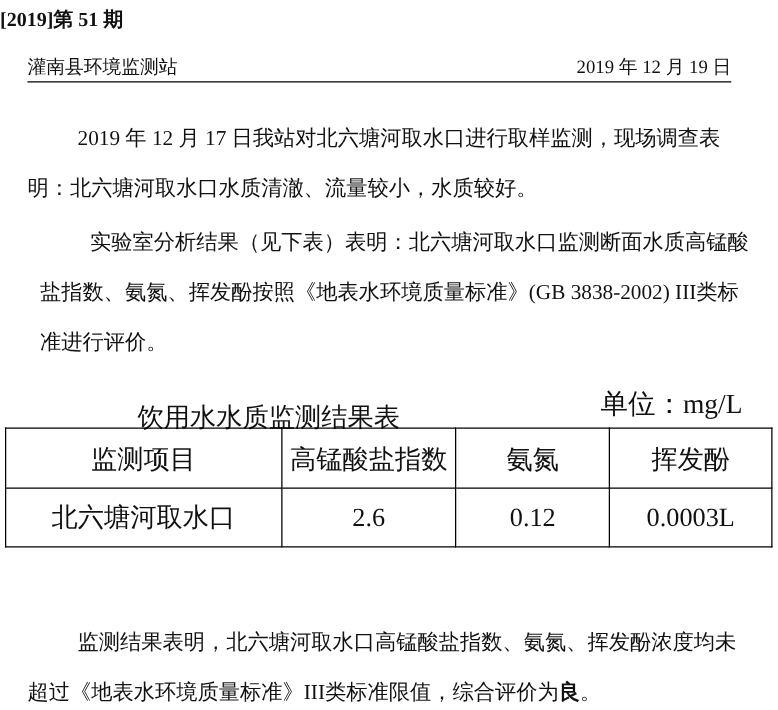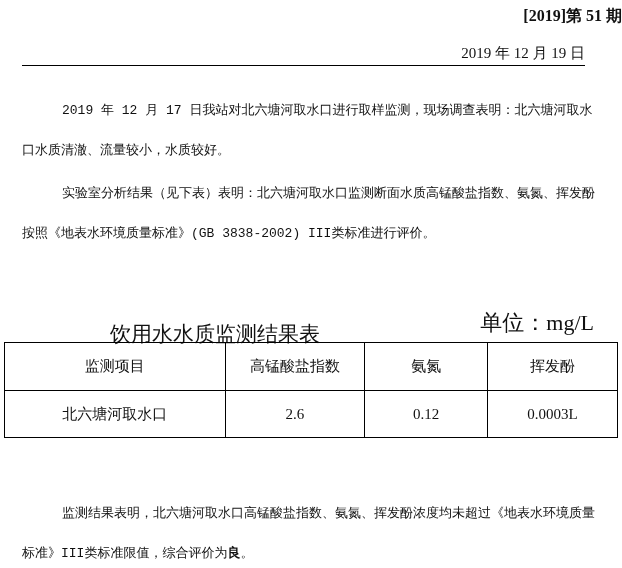--- a/index.html
+++ b/index.html
@@ -1,46 +1,47 @@
 <!DOCTYPE html>
 <html><head>
 <meta charset="utf-8">
 <style>
   html, body { margin:0; padding:0; background:#ffffff; }
   body { width:622px; height:568px; position:relative; overflow:hidden;
          font-family:"DejaVu Serif","Liberation Serif",serif; color:#111; }
-  .issue { position:absolute; top:6px; left:0; width:622px; text-align:right;
+  .issue { position:absolute; top:6px; left:0; width:622px; text-align:left;
            font-family:"Liberation Serif",serif; font-weight:bold; font-size:16px; }
   .header-line { position:absolute; top:44px; left:22px; width:563px; height:21px;
                  border-bottom:1.5px solid #000; font-family:"Liberation Serif",serif; font-size:15px; }
   .header-line .org { position:absolute; left:0; bottom:2px; }
   .header-line .date { position:absolute; right:0; bottom:2px; }
-  .para { position:absolute; left:22px; width:575px; font-size:13px; line-height:40px;
-          font-family:Liberation Mono, monospace; }
+  .para { position:absolute; left:22px; width:575px; font-size:17px; line-height:40px;
+          font-family:Liberation Serif, serif; }
   .p1 { top:91px; }
-  .p2 { top:174px; }
+  .p2 { top:174px;margin-left:10px; }
   .p3 { top:494px; }
   .indent { display:inline-block; width:40px; }
   .tcap { position:absolute; top:320px; left:110px; font-size:21px; font-family:Liberation Mono, monospace; }
   .unit { position:absolute; top:308px; right:28px; font-size:22px; font-family:"Liberation Serif",serif; }
   table { position:absolute; top:342px; left:4px; width:614px; border-collapse:collapse;
-          font-family:"Liberation Serif",serif; font-size:15px; }
+          font-family:"Liberation Serif",serif; font-size:21px; }
   td { border:1px solid #000; text-align:center; padding:0; }
   tr.r1 td { height:47px; }
   tr.r2 td { height:46px; }
   tr.r3 td { height:49px; line-height:22px; }
   .c1 { width:220px; } .c2 { width:139px; } .c3 { width:122px; } .c4 { width:129px; }
   b.good { font-weight:bold; }
 </style>
 </head>
 <body>
 
 <div class="issue">[2019]第 51 期</div>
 
 <div class="header-line">
+  <span class="org">灌南县环境监测站</span>
   <span class="date">2019 年 12 月 19 日</span>
 </div>
 
 <div class="para p1"><span class="indent"></span><span>2019 年 12 月 17 日我站对北六塘河取水口进行取样监测，现场调查表明：北六塘河取水口水质清澈、流量较小，水质较好。</span></div>
 
 <div class="para p2"><span class="indent"></span><span>实验室分析结果（见下表）表明：北六塘河取水口监测断面水质高锰酸盐指数、氨氮、挥发酚按照《地表水环境质量标准》(GB 3838-2002) III类标准进行评价。</span></div>
 
 <div class="tcap">饮用水水质监测结果表</div>
 <div class="unit">单位：mg/L</div>
 

